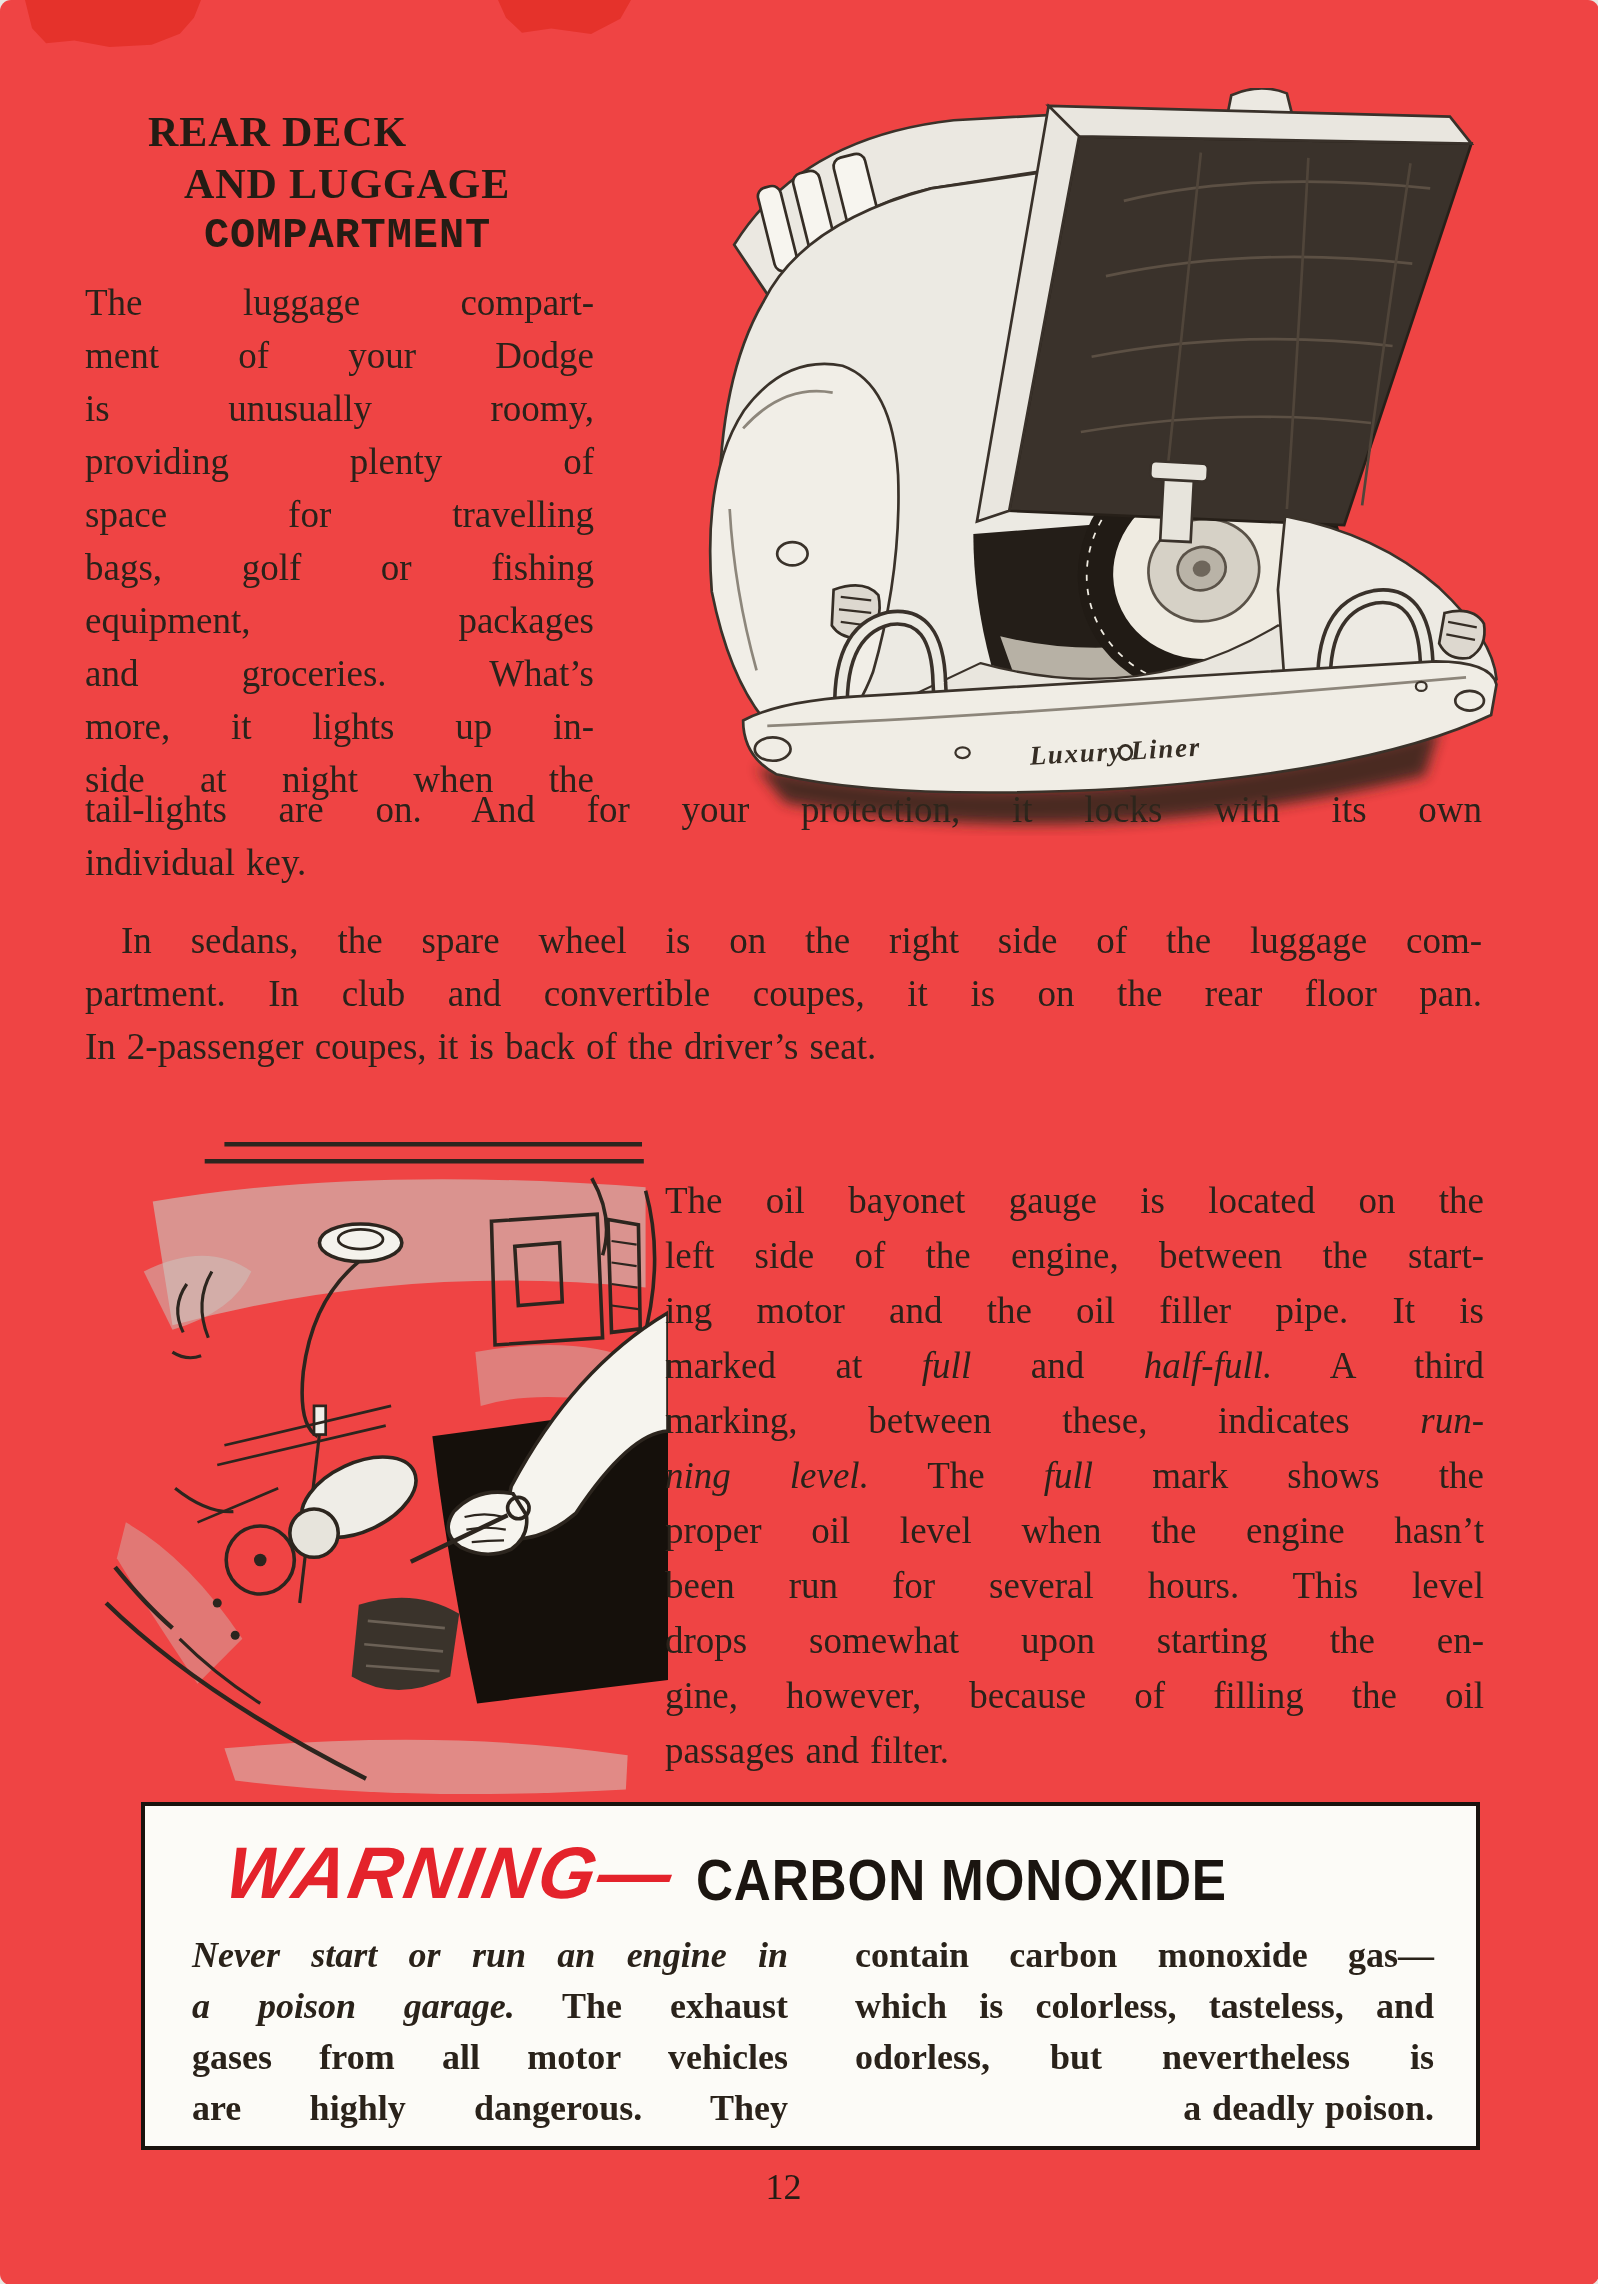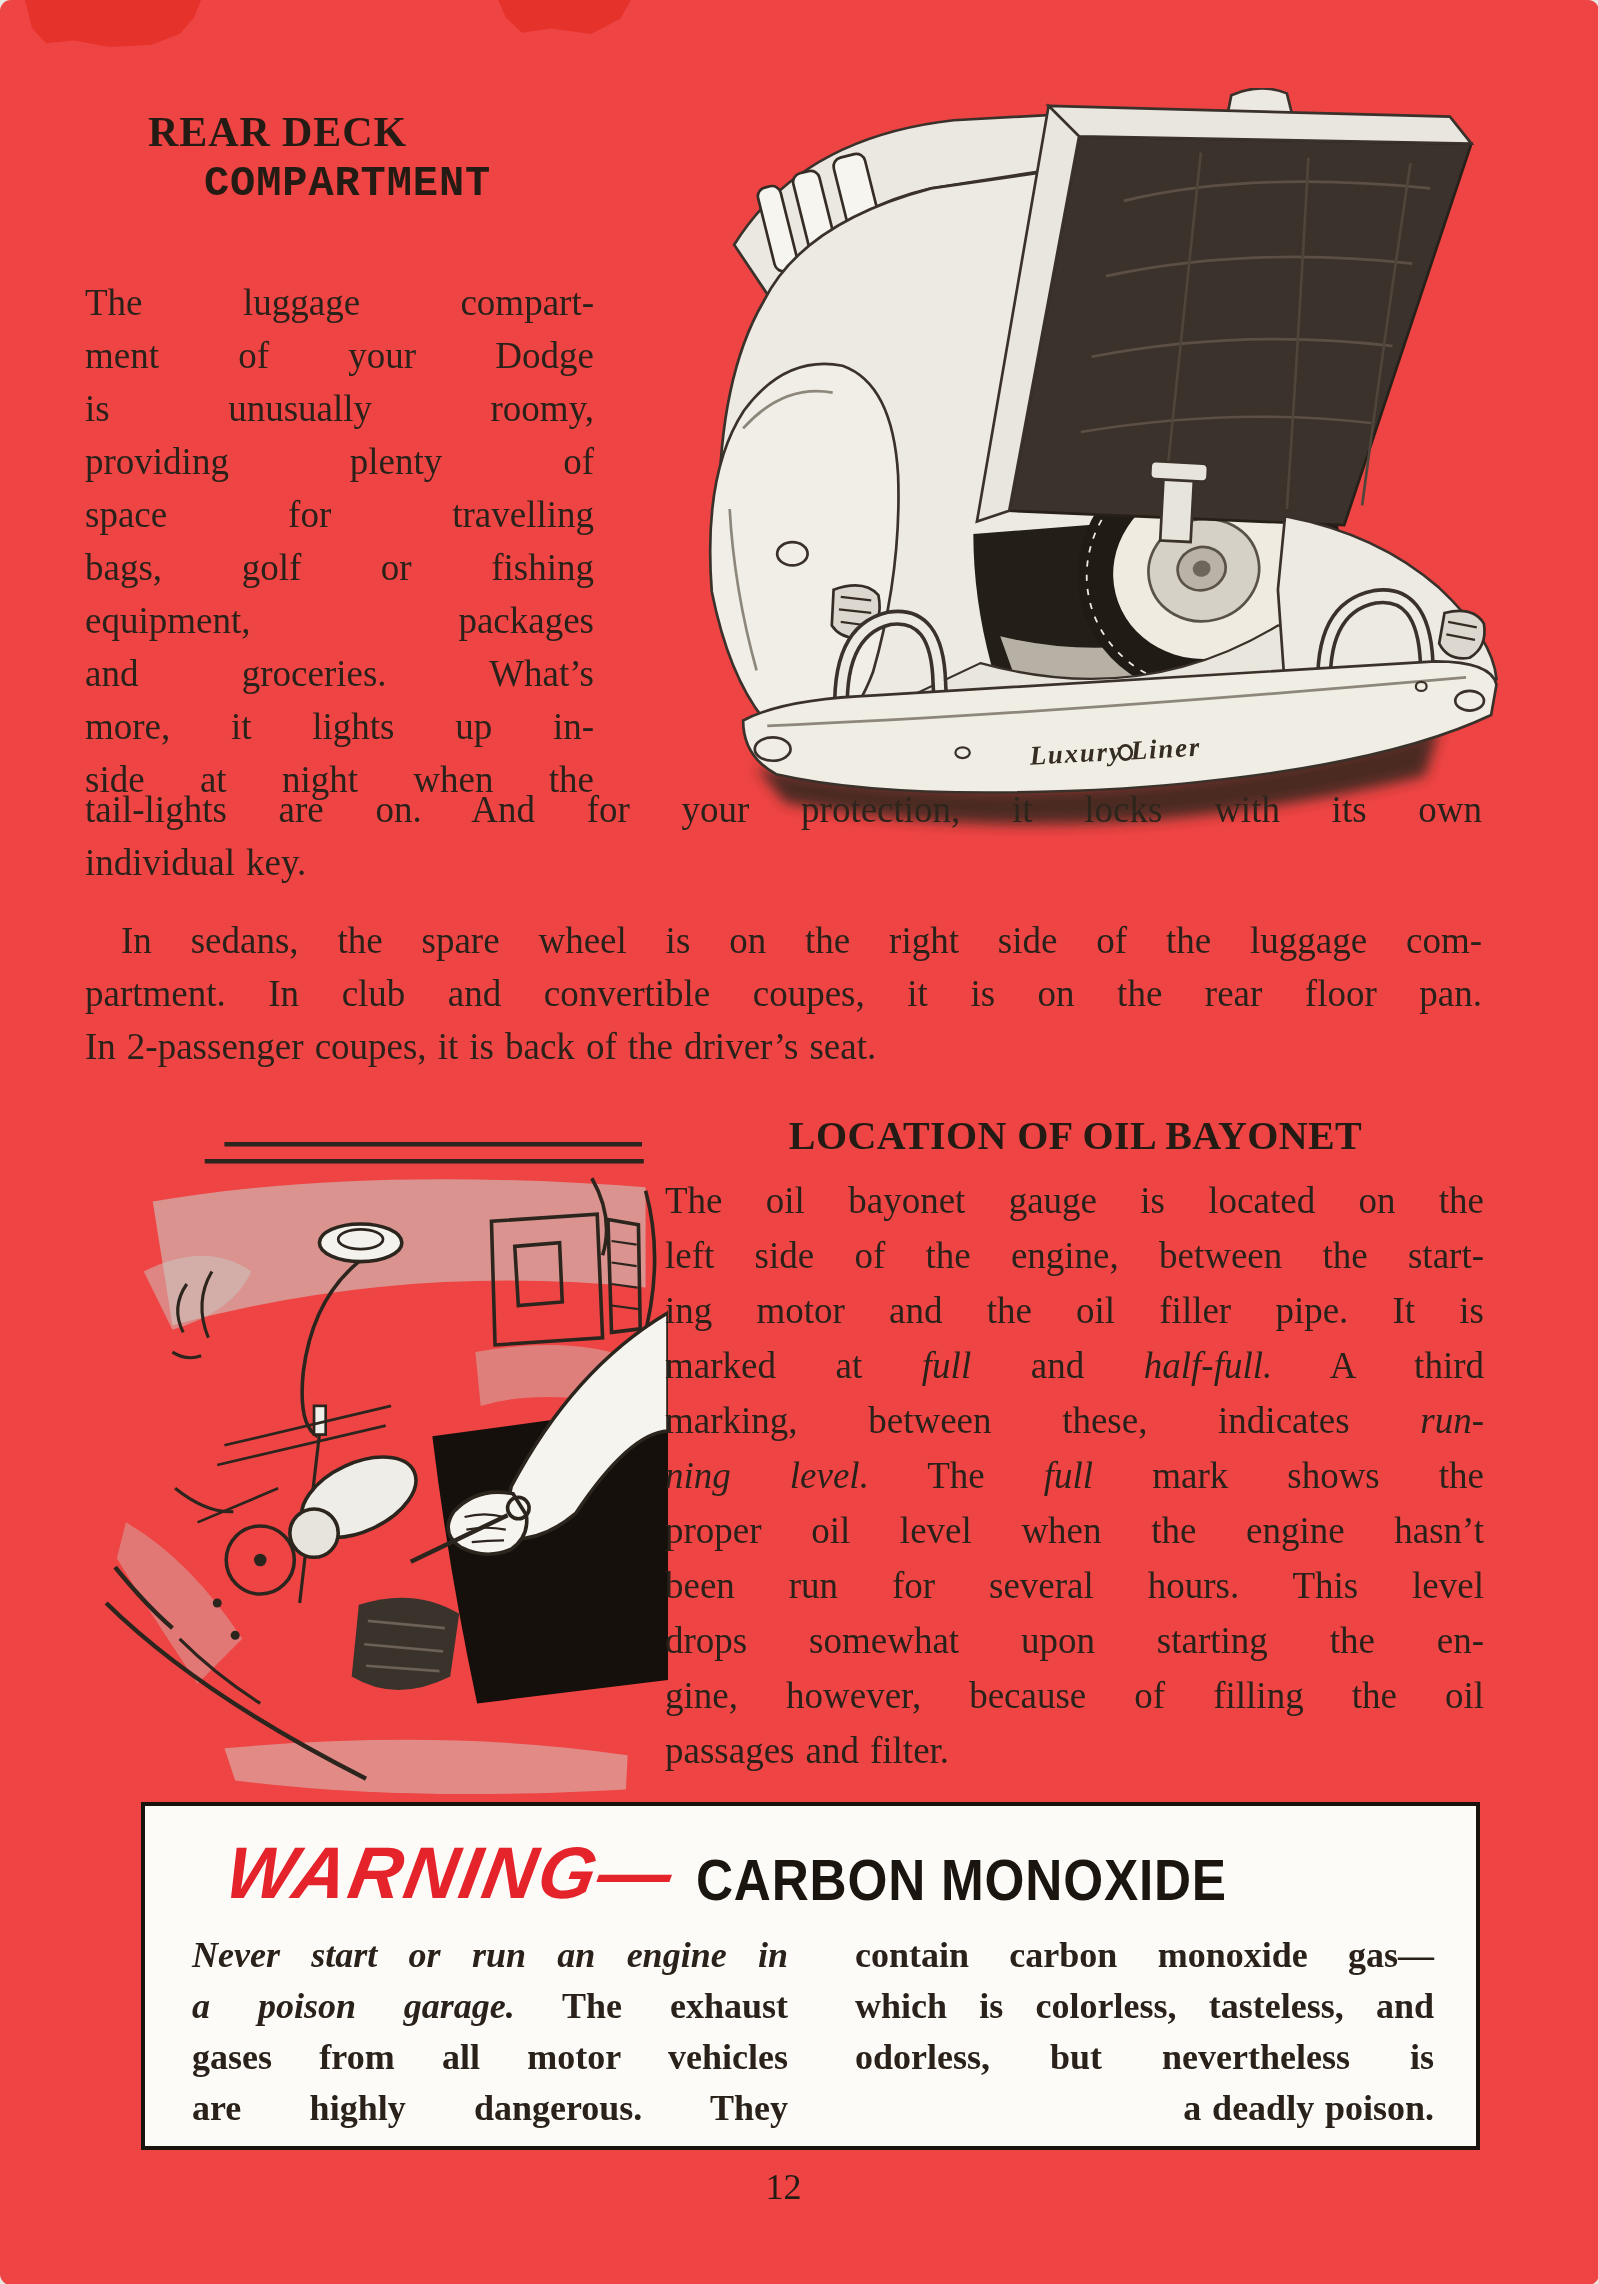--- a/index.html
+++ b/index.html
@@ -52,20 +52,21 @@
 </head>
 <body>
 
 <div class="page">
 
   <div class="red-mark m1"></div>
   <div class="red-mark m2"></div>
 
   <div class="h1">
     <div>REAR DECK</div>
+    <div class="i1">AND LUGGAGE</div>
     <div class="i2">COMPARTMENT</div>
   </div>
 
   <div class="ncol">
     <div class="bl jl">The luggage compart-</div>
     <div class="bl jl">ment of your Dodge</div>
     <div class="bl jl">is unusually roomy,</div>
     <div class="bl jl">providing plenty of</div>
     <div class="bl jl">space for travelling</div>
     <div class="bl jl">bags, golf or fishing</div>
@@ -215,21 +216,20 @@
       <path d="M300 522 Q362 502 412 532 L402 602 Q342 632 292 602 Z" fill="#3a332b"></path>
       <path d="M310 540 L396 548 M306 566 L394 574 M308 590 L390 596" stroke="#6b6156" stroke-width="3"></path>
       <circle cx="142" cy="520" r="5" fill="#2c251e"></circle>
         <circle cx="162" cy="556" r="5" fill="#2c251e"></circle>
       <path d="M95 392 Q130 420 160 418 M100 560 Q140 600 190 632" fill="none" stroke="#2c251e" stroke-width="3.5"></path>
     </g>
 
     <path d="M18 520 Q122 622 308 716 M28 480 Q62 522 92 548" fill="none" stroke="#2c251e" stroke-width="5"></path>
   </svg>
 
-  <div class="oilh">LOCATION OF OIL BAYONET</div>
   <div class="oilp">
     <div class="bl jl">The oil bayonet gauge is located on the</div>
     <div class="bl jl">left side of the engine, between the start-</div>
     <div class="bl jl">ing motor and the oil filler pipe. It is</div>
     <div class="bl jl"><span>marked at </span><span class="it">full</span><span> and </span><span class="it">half-full.</span><span> A third</span></div>
     <div class="bl jl"><span>marking, between these, indicates </span><span class="it">run-</span></div>
     <div class="bl jl"><span class="it">ning level.</span><span> The </span><span class="it">full</span><span> mark shows the</span></div>
     <div class="bl jl">proper oil level when the engine hasn’t</div>
     <div class="bl jl">been run for several hours. This level</div>
     <div class="bl jl">drops somewhat upon starting the en-</div>

